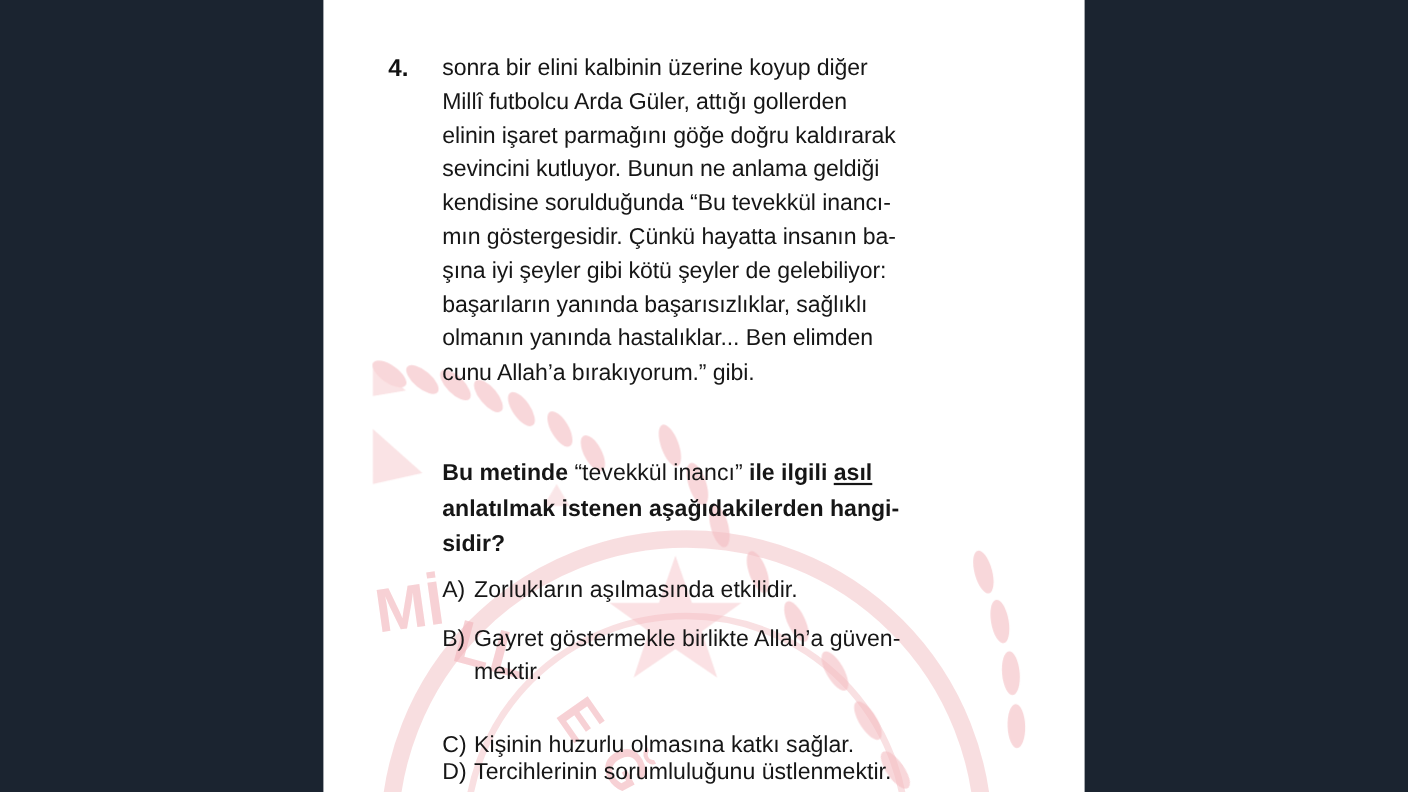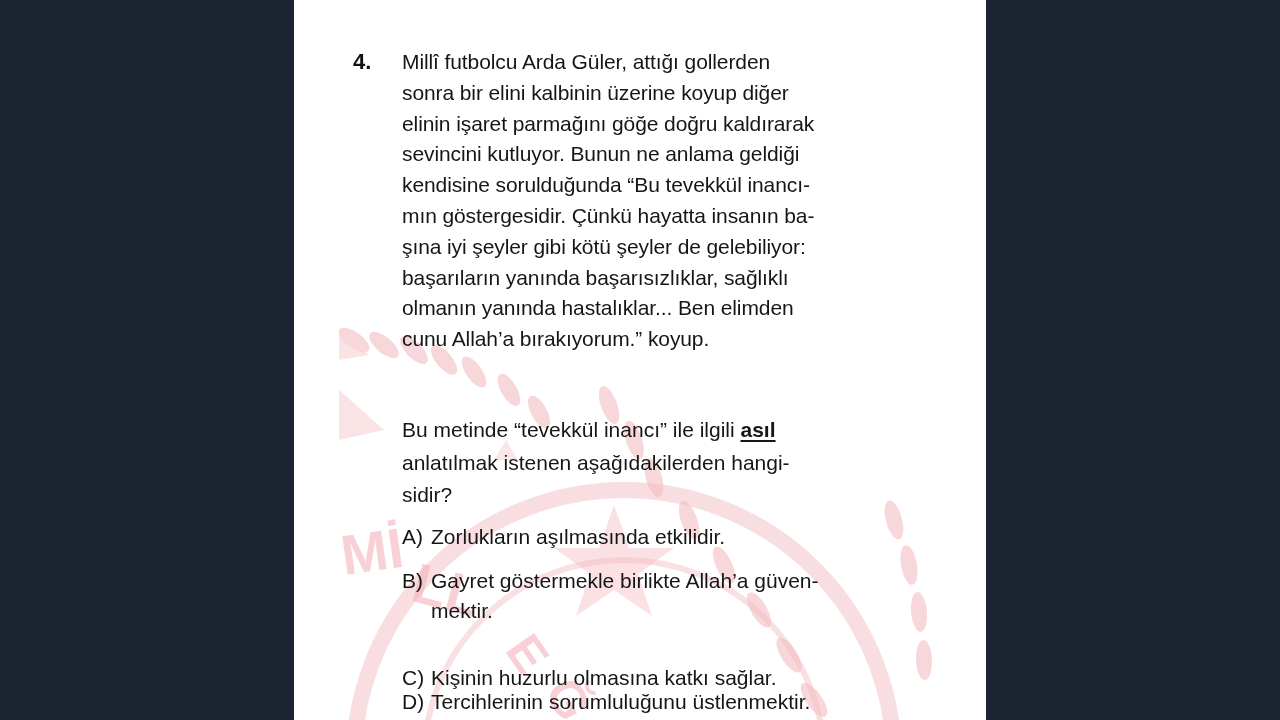--- a/index.html
+++ b/index.html
@@ -63,21 +63,21 @@
   .stem .line { display: block; white-space: nowrap; }
   .prompt {
     position: absolute;
     left: 108px;
     top: 414px;
     width: 480px;
     font-size: 21px;
     line-height: 32.5px;
   }
   .prompt .line { display: block; white-space: nowrap; }
-  .b { font-weight: normal; }
+  .b { font-weight: bold; }
   .u { font-weight: bold; text-decoration: underline; text-decoration-thickness: 2px; text-underline-offset: 3px; }
   .options {
     position: absolute;
     left: 108px;
     top: 522px;
     width: 480px;
     font-size: 21px;
   }
   .option {
     position: absolute;
@@ -140,30 +140,30 @@
         <text x="115" y="600" font-size="56" transform="rotate(15 115 600)">LL</text>
         <text x="210" y="650" font-size="50" transform="rotate(55 210 650)">E</text>
         <text x="250" y="690" font-size="50" transform="rotate(62 250 690)">Ğ</text>
       </g>
     </svg>
 
     <div class="content">
       <div class="q-number">4.</div>
 
       <div class="stem">
+        <span class="line">sonra bir elini kalbinin üzerine koyup diğer</span>
         <span class="line">Millî futbolcu Arda Güler, attığı gollerden</span>
-        <span class="line">sonra bir elini kalbinin üzerine koyup diğer</span>
         <span class="line">elinin işaret parmağını göğe doğru kaldırarak</span>
         <span class="line">sevincini kutluyor. Bunun ne anlama geldiği</span>
         <span class="line">kendisine sorulduğunda “Bu tevekkül inancı-</span>
         <span class="line">mın göstergesidir. Çünkü hayatta insanın ba-</span>
         <span class="line">şına iyi şeyler gibi kötü şeyler de gelebiliyor:</span>
         <span class="line">başarıların yanında başarısızlıklar, sağlıklı</span>
         <span class="line">olmanın yanında hastalıklar... Ben elimden</span>
-        <span class="line">cunu Allah’a bırakıyorum.” koyup.</span>
+        <span class="line">cunu Allah’a bırakıyorum.” gibi.</span>
       </div>
 
       <div class="prompt">
         <span class="line"><span class="b">Bu metinde</span><span style="white-space:pre"> “tevekkül inancı” </span><span class="b" style="white-space:pre">ile ilgili </span><span class="u">asıl</span></span>
         <span class="line b">anlatılmak istenen aşağıdakilerden hangi-</span>
         <span class="line b">sidir?</span>
       </div>
 
       <div class="options">
         <div class="option" id="opt-a">

